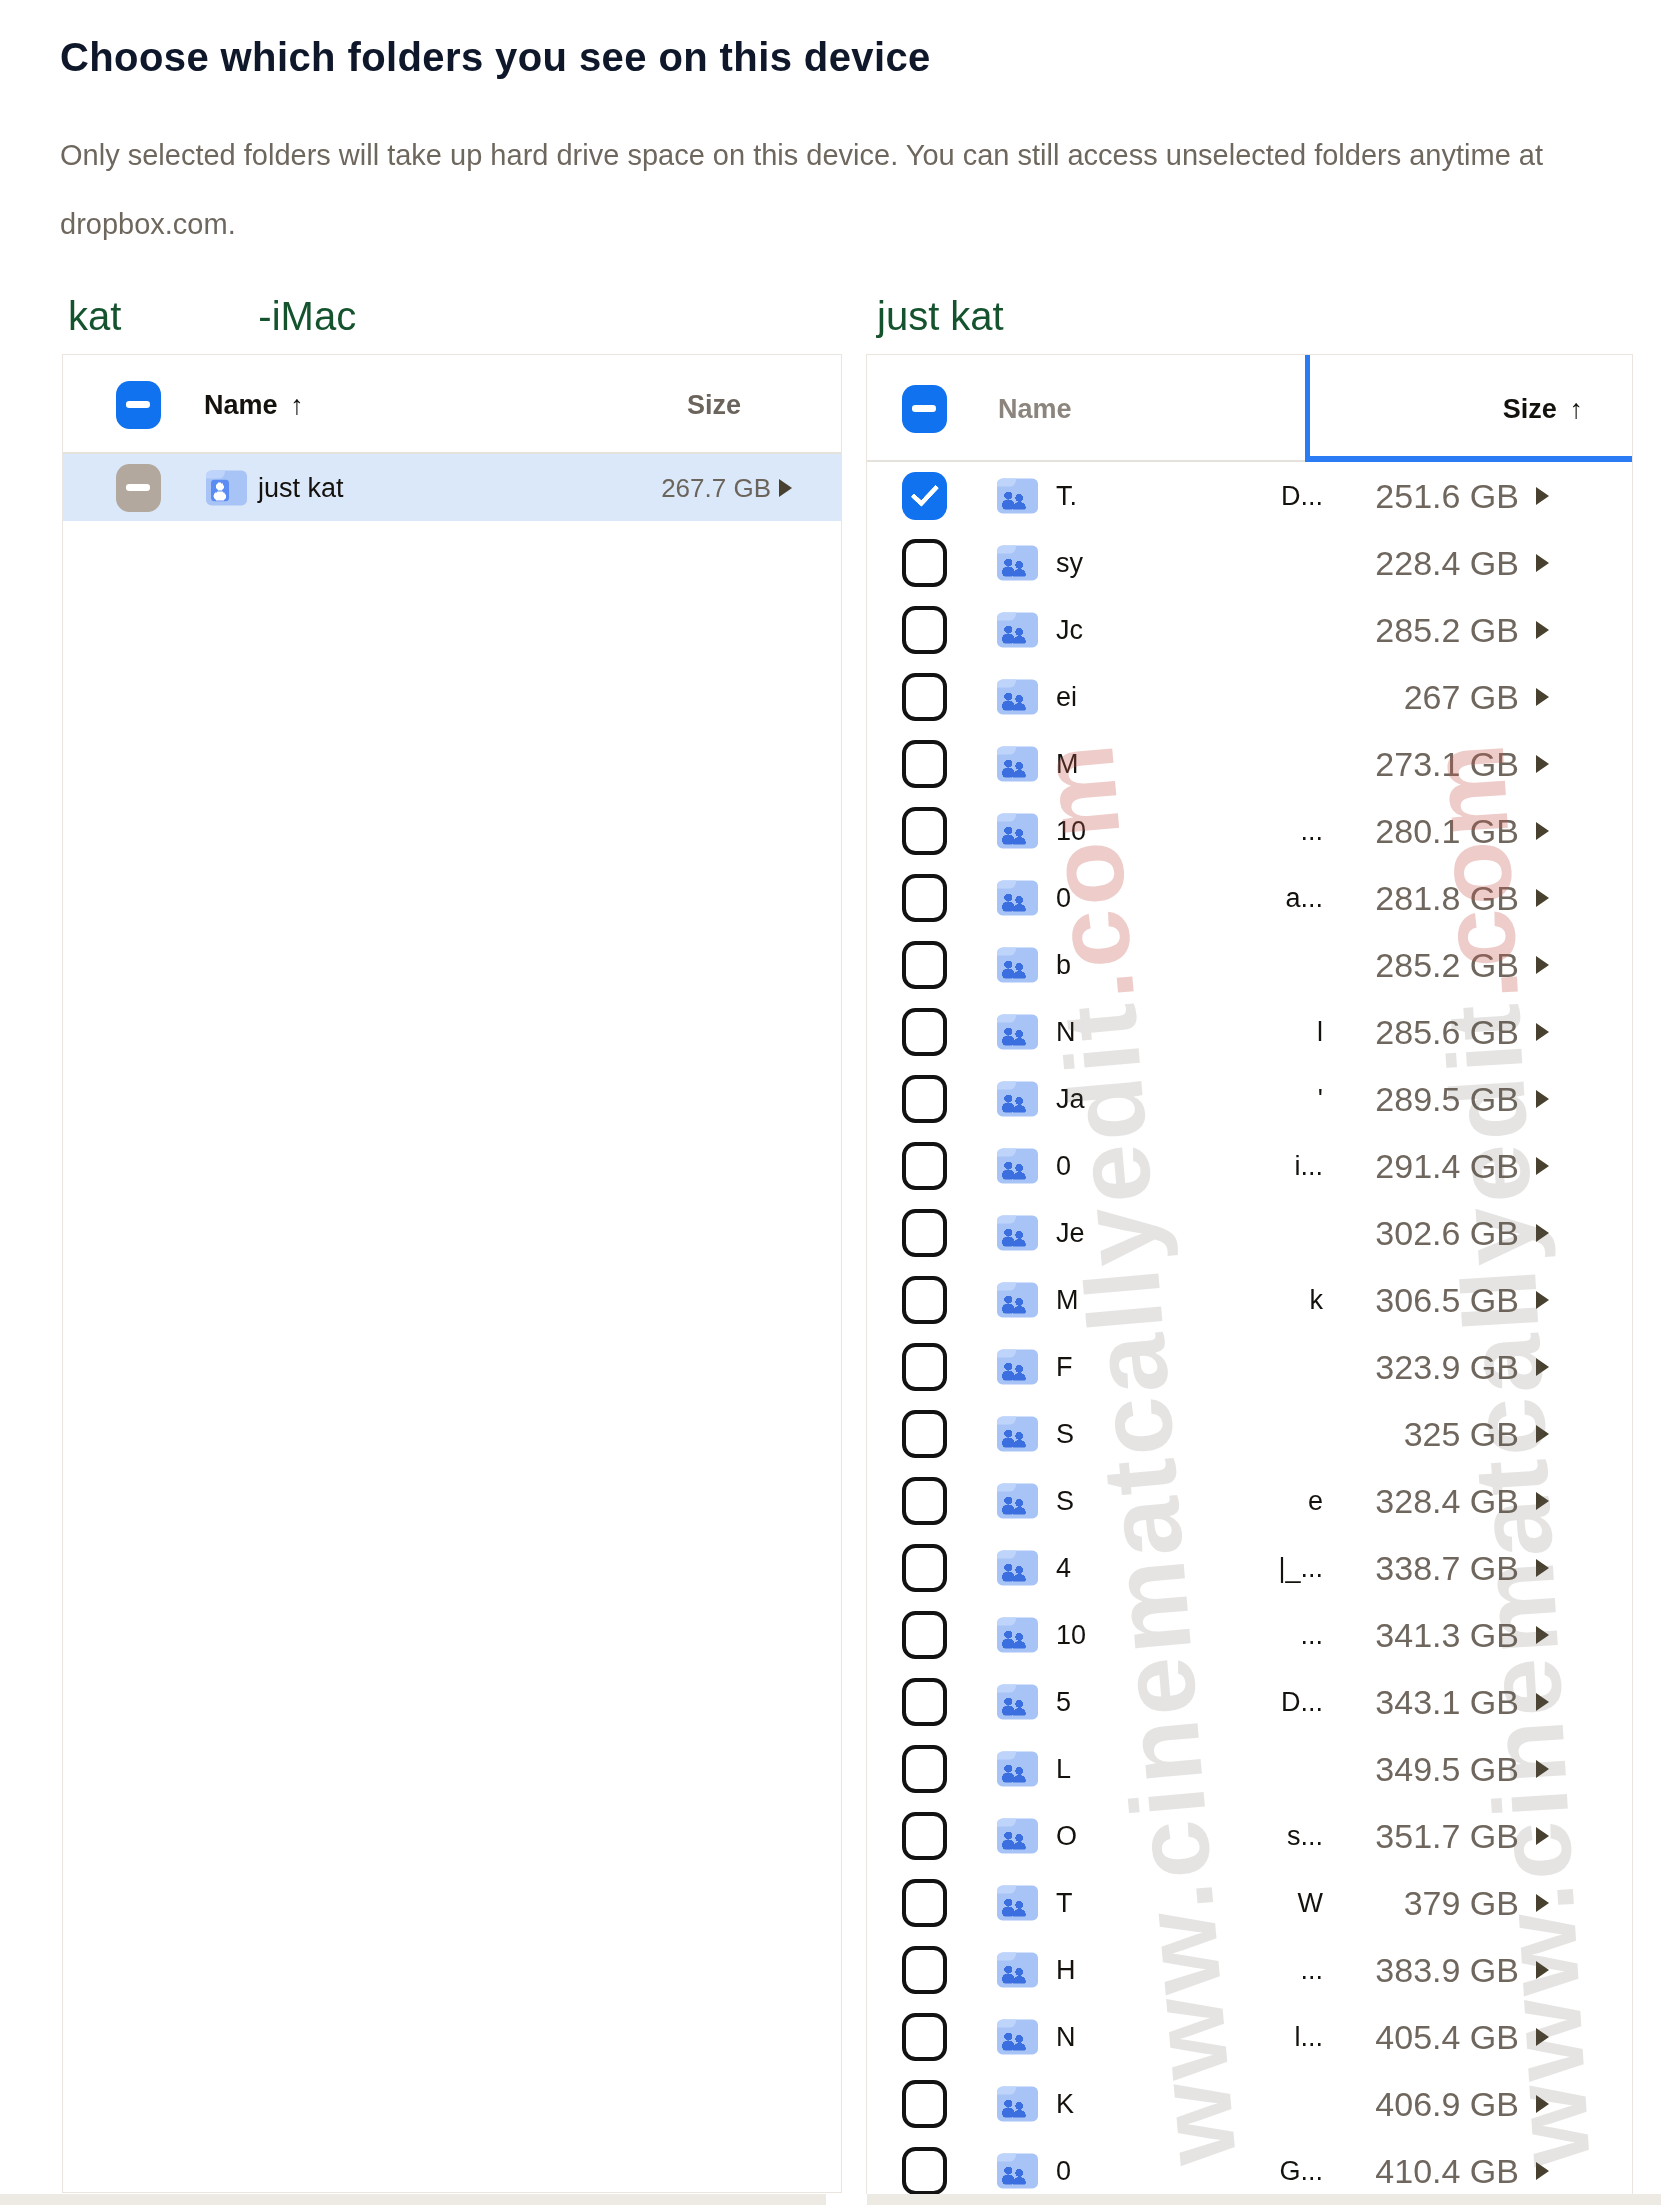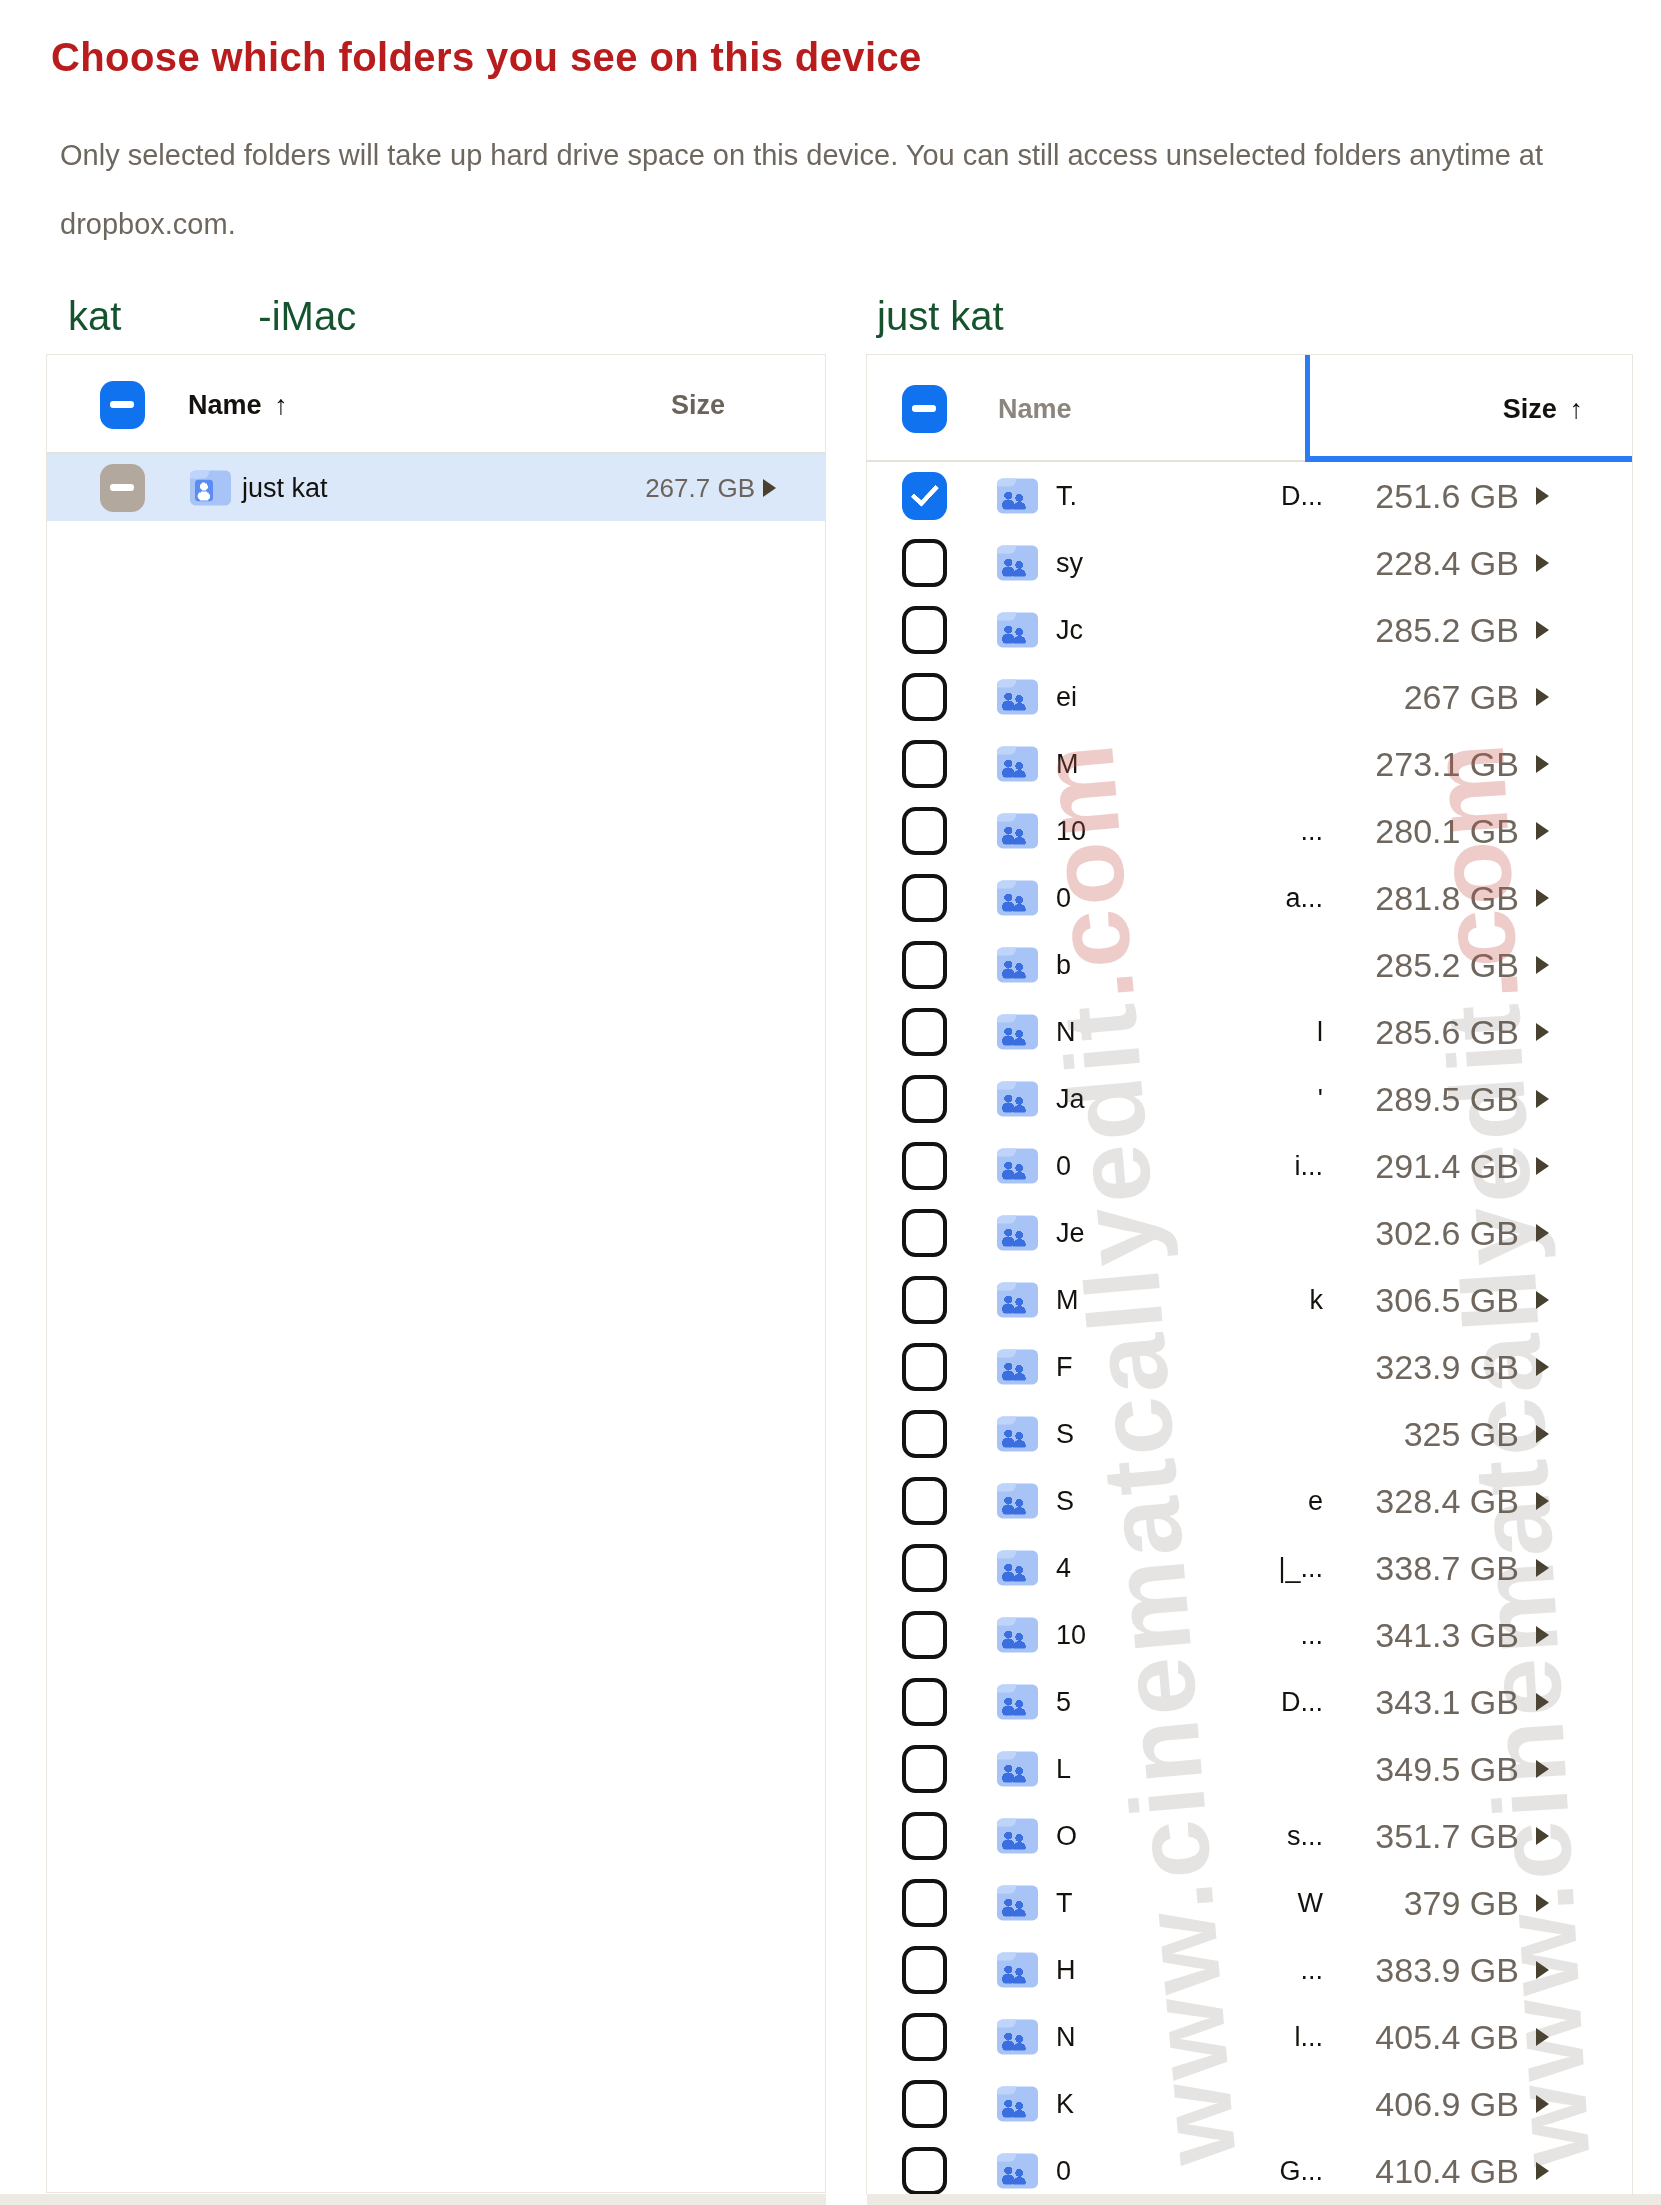--- a/index.html
+++ b/index.html
@@ -3,30 +3,30 @@
 <meta charset="utf-8">
 <style>
   html,body{margin:0;padding:0;}
   body{
     width:1661px;height:2205px;position:relative;overflow:hidden;
     background:#ffffff;
     font-family:"Liberation Sans", sans-serif;
     color:#15120e;
   }
   
-  .h1{position:absolute;left:51px;top:35px;font-size:40px;font-weight:bold;letter-spacing:0.4px;color:#b91c1c;}
+  .h1{position:absolute;left:60px;top:35px;font-size:40px;font-weight:bold;letter-spacing:0.4px;color:#0f172a;}
   .subtitle{position:absolute;left:60px;top:121px;width:1563px;font-size:29px;line-height:69px;color:#6e675e;}
   
   .ptitle{position:absolute;top:294px;font-size:40px;color:#14532d;white-space:nowrap;}
   .ptitle-left{left:68px;}
   .ptitle-right{left:877px;}
   .ptitle .gap{display:inline-block;width:137px;}
   
   .panel{position:absolute;top:354px;background:#fff;box-sizing:border-box;}
-  .panel-left{left:46px;width:780px;height:1839px;border:1.6px solid #eae6df;}
+  .panel-left{left:62px;width:780px;height:1839px;border:1.6px solid #eae6df;}
   .panel-right{left:866px;width:767px;height:1854px;border:1.6px solid #eae6df;border-bottom:none;overflow:hidden;}
   
   .phead{position:relative;}
   .panel-left .phead{height:99px;}
   .panel-left .phead::after{content:"";position:absolute;left:0;right:0;bottom:0;height:1.6px;background:#e5e2dc;}
   .panel-right .phead{height:107px;}
   .gdiv{position:absolute;left:0;bottom:0;width:438px;height:1.6px;background:#e5e2dc;}
   .vline{position:absolute;left:438px;top:0;width:4.8px;height:107px;background:#2b7bf4;}
   .hline{position:absolute;left:438px;right:0;bottom:0;height:5.6px;background:#2b7bf4;}
   .phead .cb{position:absolute;left:53px;top:50%;transform:translateY(-50%);}

